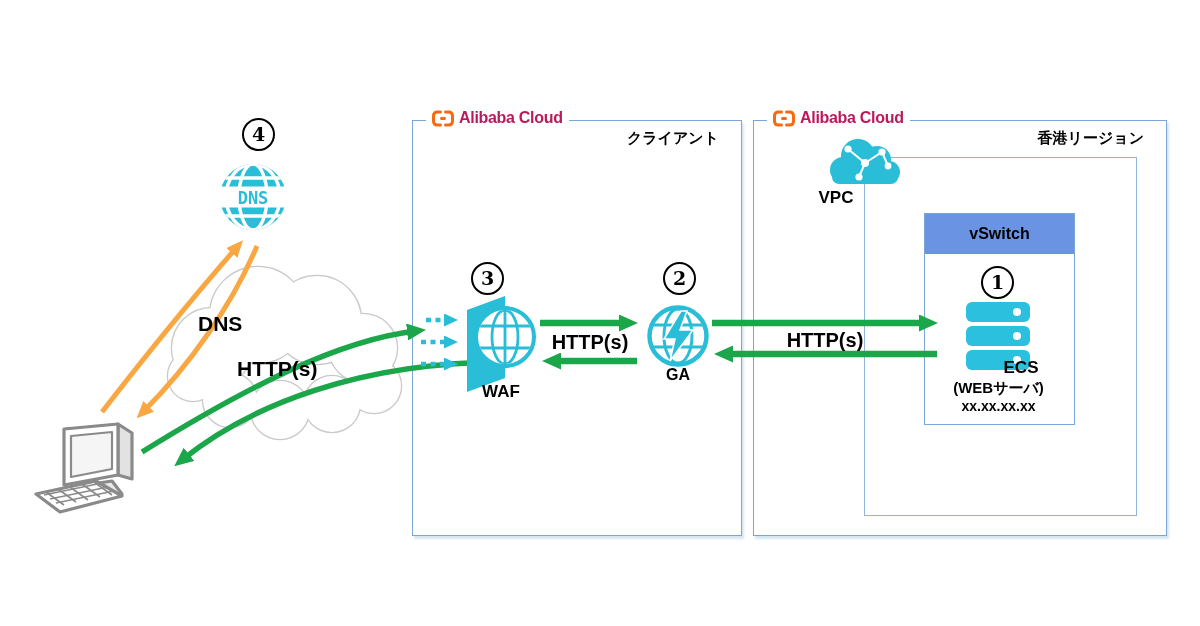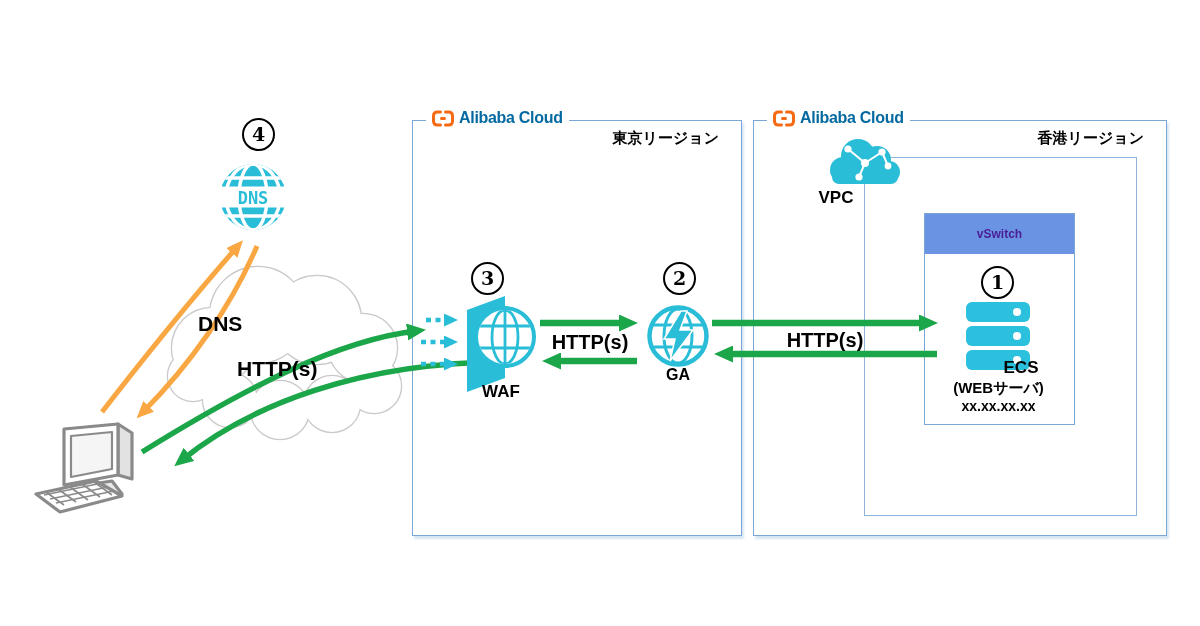--- a/index.html
+++ b/index.html
@@ -4,29 +4,29 @@
 <style>
   html,body{margin:0;padding:0;background:#fff;}
   .canvas{position:relative;width:1200px;height:626px;background:#fff;overflow:hidden;
           font-family:"Liberation Sans",sans-serif;color:#000;}
 
   
   .region{position:absolute;border:1.6px solid #7ba7d7;z-index:1;
           box-shadow:2px 3px 2px rgba(140,180,220,.35);}
   .alibaba-logo{position:absolute;top:-12px;left:13px;background:#fff;padding:0 6px;
           display:flex;align-items:center;gap:5px;white-space:nowrap;}
-  .alibaba-logo .brand{color:#0369a1;font-weight:bold;font-size:16px;letter-spacing:-.3px;}
+  .alibaba-logo .brand{color:#be185d;font-weight:bold;font-size:16px;letter-spacing:-.3px;}
   .region-name{position:absolute;top:8px;right:22px;font-weight:bold;font-size:15px;}
 
   .vpc-box{position:absolute;left:864px;top:157px;width:271px;height:357px;
            border:1.3px solid #8fb5dd;z-index:2;}
   .vswitch-box{position:absolute;left:924px;top:213px;width:149px;height:210px;
            border:1.5px solid #7ba7d7;background:#fff;z-index:2;}
-  .vswitch-header{height:40px;background:#6b93e4;color:#4c1d95;display:flex;align-items:center;
-           justify-content:center;font-size:12px;font-weight:600;}
+  .vswitch-header{height:40px;background:#6b93e4;color:#000000;display:flex;align-items:center;
+           justify-content:center;font-size:16px;font-weight:600;}
 
   .layer{position:absolute;left:0;top:0;width:1200px;height:626px;z-index:3;pointer-events:none;}
   .icon{position:absolute;z-index:4;}
 
   .circle-step{position:absolute;width:29px;height:29px;border:2.6px solid #000;border-radius:50%;
            display:flex;align-items:center;justify-content:center;background:#fff;z-index:6;
            font-family:"DejaVu Serif",serif;font-weight:bold;font-size:19px;line-height:1;}
 
   .node-label{position:absolute;font-weight:bold;z-index:6;text-align:center;}
   .flow-label{position:absolute;font-weight:bold;font-size:20px;z-index:7;text-align:center;}
@@ -44,21 +44,21 @@
 
   <div class="region" style="left:412px;top:120px;width:328px;height:414px;">
     <div class="alibaba-logo">
       <svg width="22" height="17" viewBox="0 0 22 17">
         <path d="M8.5,2 H5.5 Q1.5,2 1.5,6 V11 Q1.5,15 5.5,15 H8.5" fill="none" stroke="#f56a13" stroke-width="3" stroke-linecap="round"></path>
         <path d="M13.5,2 H16.5 Q20.5,2 20.5,6 V11 Q20.5,15 16.5,15 H13.5" fill="none" stroke="#f56a13" stroke-width="3" stroke-linecap="round"></path>
         <rect x="8.2" y="7" width="5.6" height="3" rx="1" fill="#f56a13"></rect>
       </svg>
       <span class="brand">Alibaba Cloud</span>
     </div>
-    <div class="region-name">東京リージョン</div>
+    <div class="region-name">クライアント</div>
   </div>
 
   <div class="region" style="left:753px;top:120px;width:412px;height:414px;">
     <div class="alibaba-logo">
       <svg width="22" height="17" viewBox="0 0 22 17">
         <path d="M8.5,2 H5.5 Q1.5,2 1.5,6 V11 Q1.5,15 5.5,15 H8.5" fill="none" stroke="#f56a13" stroke-width="3" stroke-linecap="round"></path>
         <path d="M13.5,2 H16.5 Q20.5,2 20.5,6 V11 Q20.5,15 16.5,15 H13.5" fill="none" stroke="#f56a13" stroke-width="3" stroke-linecap="round"></path>
         <rect x="8.2" y="7" width="5.6" height="3" rx="1" fill="#f56a13"></rect>
       </svg>
       <span class="brand">Alibaba Cloud</span>

